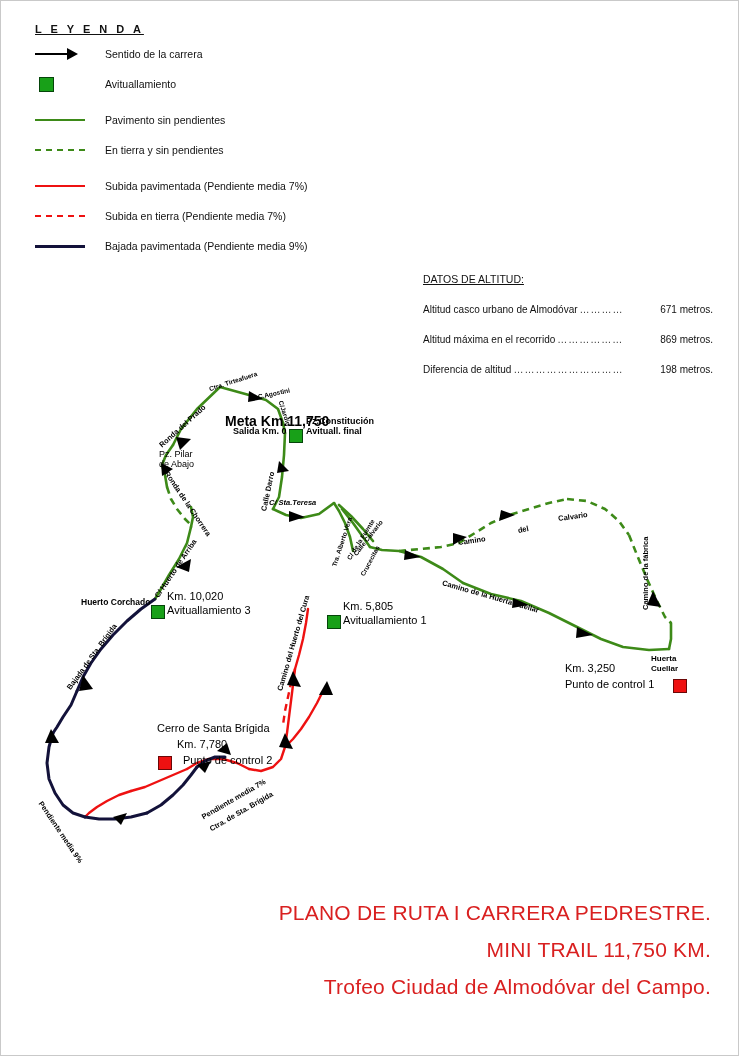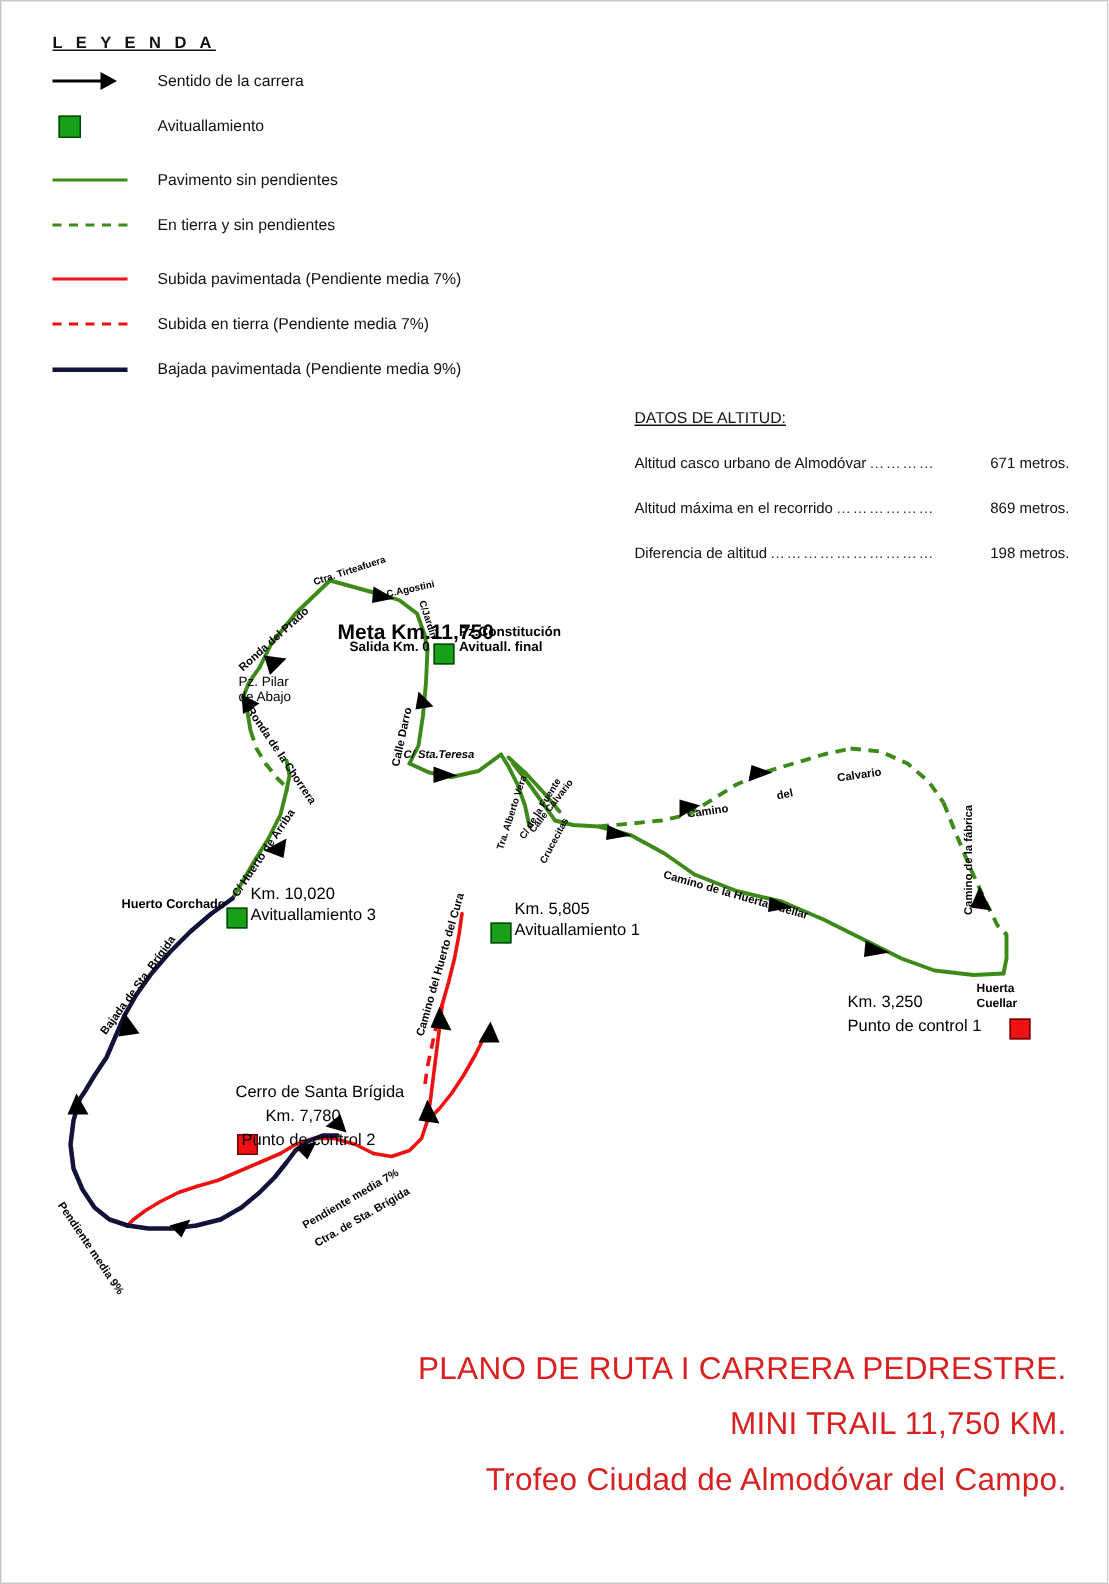--- a/index.html
+++ b/index.html
@@ -321,21 +321,21 @@
     <span class="lab big" style="left:342px;top:250px;">Km. 5,805</span>
     <span class="lab big" style="left:342px;top:264px;">Avituallamiento 1</span>
 
     <span class="lab big" style="left:564px;top:312px;">Km. 3,250</span>
     <span class="lab big" style="left:564px;top:328px;">Punto de control 1</span>
     <span class="lab b" style="left:650px;top:302px;font-size:8px;">Huerta</span>
     <span class="lab b" style="left:650px;top:312px;font-size:8px;">Cuellar</span>
 
     <span class="lab big" style="left:156px;top:372px;">Cerro de Santa Brígida</span>
     <span class="lab big" style="left:176px;top:388px;text-align:right;">Km. 7,780</span>
-    <span class="lab big" style="left:160px;top:404px;">Punto de control 2</span>
+    <span class="lab big" style="left:182px;top:404px;">Punto de control 2</span>
   </div>
 
   <div id="titles">
     <div class="t-line">PLANO DE RUTA I CARRERA PEDRESTRE.</div>
     <div class="t-line">MINI TRAIL 11,750 KM.</div>
     <div class="t-line">Trofeo Ciudad de Almodóvar del Campo.</div>
   </div>
 
 </div>
 

